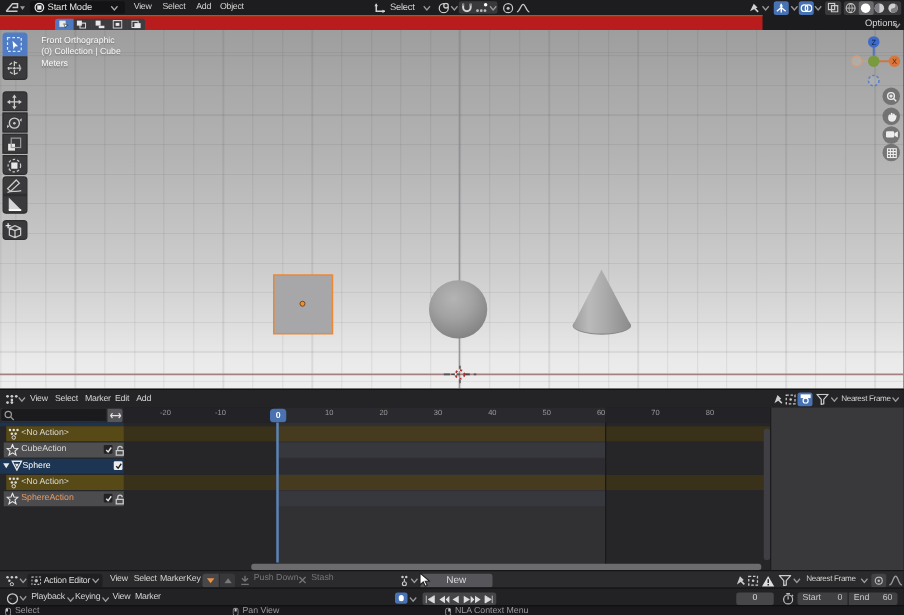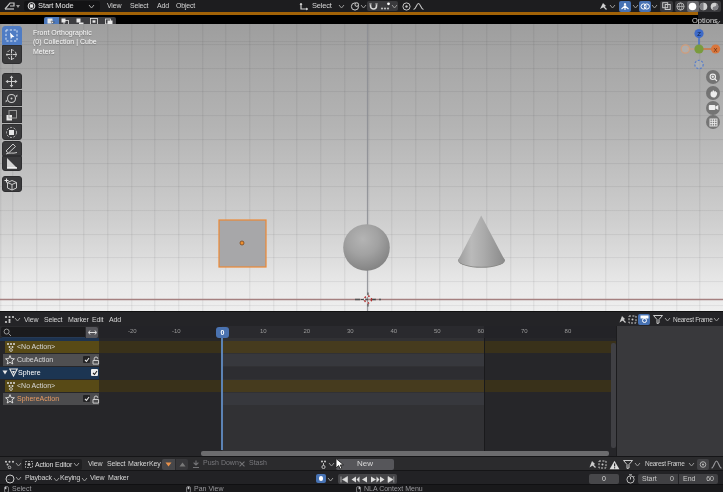--- a/index.html
+++ b/index.html
@@ -1,21 +1,21 @@
 <!DOCTYPE html>
 <html><head><meta charset="utf-8">
 <style>
 *{margin:0;padding:0;box-sizing:border-box}
 html,body{width:723px;height:492px;overflow:hidden;background:#1c1c1e;font-family:"Liberation Sans",sans-serif}
 #app{position:relative;width:723px;height:492px}
 .abs{position:absolute}
 .cv{color:#9a9a9a;font-size:6px}
 
 #bar1{left:0;top:0;width:723px;height:12px;background:#1d1d1f}
-#bar2{left:0;top:12px;width:698px;height:12px;background:#000000;border-top:3px solid #a16207}
+#bar2{left:0;top:12px;width:610px;height:12px;background:#b91c1c;border-top:1px solid #a16207}
 
 #vp{left:0;top:24px;width:723px;height:287px;
 background-image:
  repeating-linear-gradient(to right, rgba(30,30,35,.085) 0 1px, transparent 1px 23.7px),
  repeating-linear-gradient(to bottom, rgba(30,30,35,.075) 0 1px, transparent 1px 23.7px),
  linear-gradient(to bottom,#9e9e9e 0%,#aaaaaa 18%,#b4b4b4 36%,#c1c1c1 52%,#cecece 68%,#dbdbdb 80%,#eaeaea 92%,#eeeeee 100%);
 background-position:12.3px 0,0 20.1px,0 0}
 #vptext{left:33px;top:28px;color:#fafafa;font-size:7px;line-height:9.3px;text-shadow:0 1px 1px rgba(90,90,90,.55)}
 
 .tbtn{position:absolute;left:2px;width:20px;background:#3a3a3c;border:1px solid #2e2e30}

